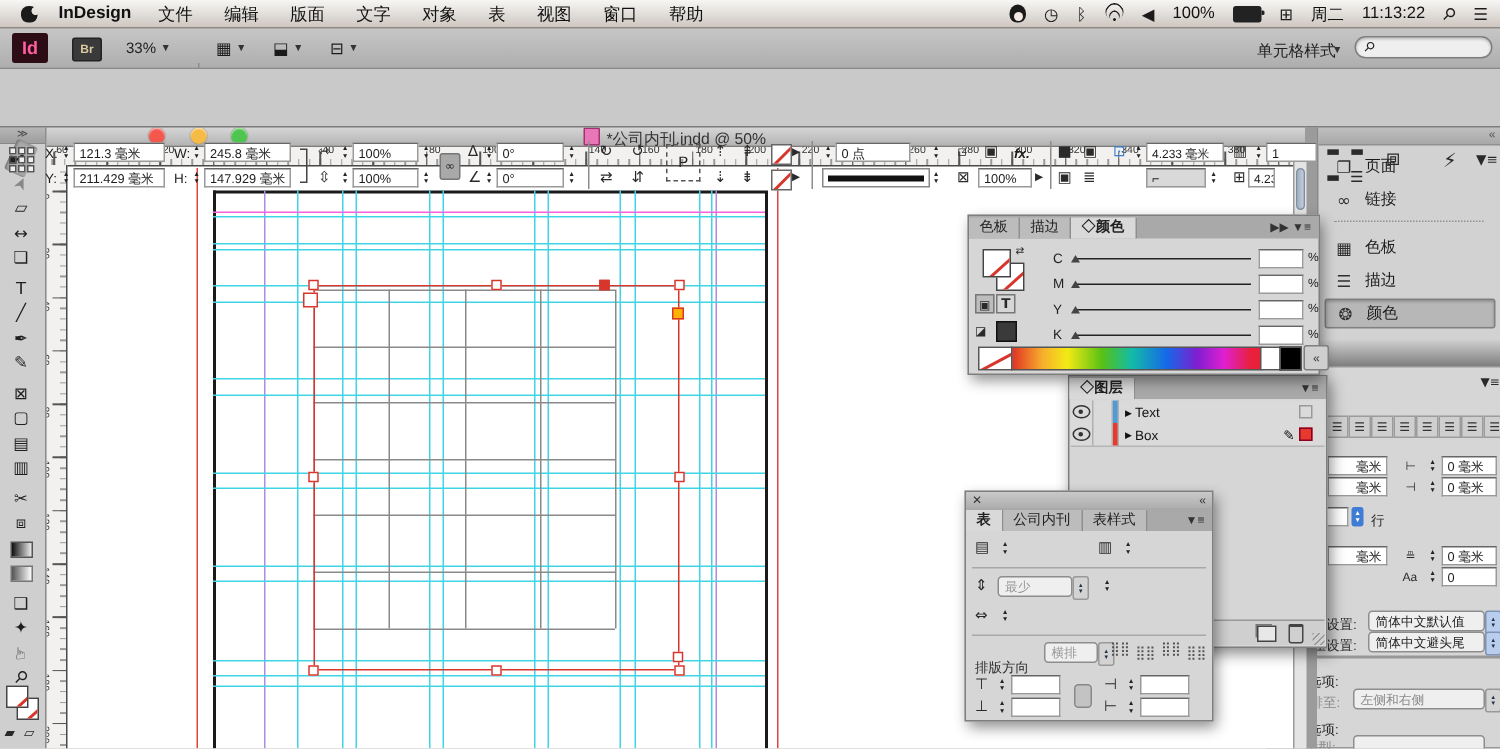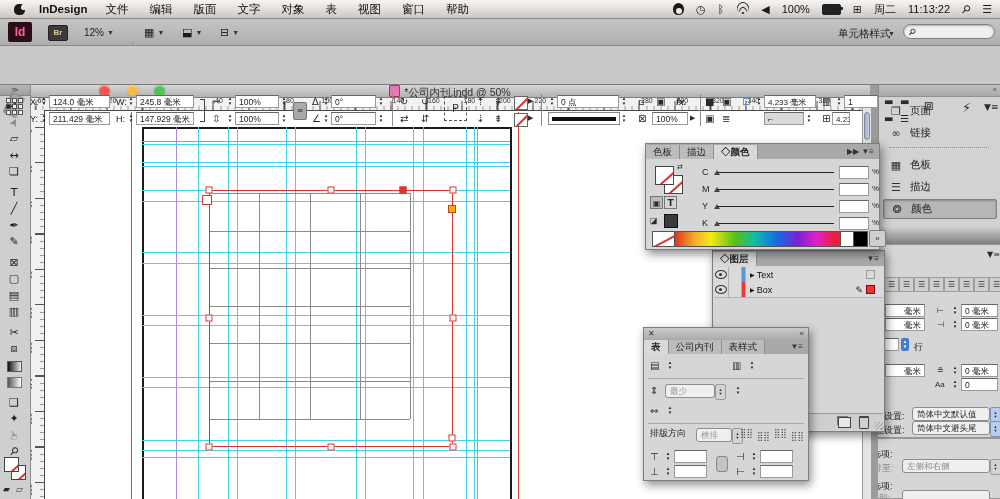--- a/index.html
+++ b/index.html
@@ -183,21 +183,21 @@
     <span>11:13:22</span>
     <span class="sico" style="transform:rotate(45deg)">⚲</span>
     <span class="sico">☰</span>
   </div>
 </div>
 
 <div id="appbar">
   <div id="idlogo">Id</div>
   <div id="bricon">Br</div>
   <div class="ddbtn" style="left:80px">
-    <span>12%</span>
+    <span>33%</span>
       <span class="ddcaret">▼</span>
   </div>
   <div class="vsep" style="left:132px;top:23px;height:18px"></div>
   <div class="ddbtn" style="left:140px">
     <span class="sico">▦</span>
       <span class="ddcaret">▼</span>
   </div>
   <div class="ddbtn" style="left:178px">
     <span class="sico">⬓</span>
       <span class="ddcaret">▼</span>
@@ -223,21 +223,21 @@
       <i></i>
       <i></i>
       <i></i>
       <i></i>
   </div>
   <span class="lbl" style="left:30px;top:51px">X:</span>
   <span class="stp" style="left:40px;top:49px">
       <i>▲</i>
       <i>▼</i>
     </span>
-  <span class="fld" style="left:49px;top:49px;width:61px">124.0 毫米</span>
+  <span class="fld" style="left:49px;top:49px;width:61px">121.3 毫米</span>
   <span class="lbl" style="left:116px;top:51px">W:</span>
   <span class="stp" style="left:127px;top:49px">
       <i>▲</i>
       <i>▼</i>
     </span>
   <span class="fld" style="left:136px;top:49px;width:58px">245.8 毫米</span>
   <span class="lbl" style="left:30px;top:68px">Y:</span>
   <span class="stp" style="left:40px;top:66px">
       <i>▲</i>
       <i>▼</i>
@@ -303,21 +303,21 @@
   <span class="cic" style="left:494px;top:66px">⇟</span>
   <span class="swnone" style="left:514px;top:50px"></span>
   <span class="cic" style="left:528px;top:49px;font-size:7px">▶</span>
   <span class="swnone" style="left:514px;top:67px"></span>
   <span class="cic" style="left:528px;top:66px;font-size:7px">▶</span>
   <div class="vsep" style="left:541px;top:48px;height:32px"></div>
   <span class="stp" style="left:548px;top:49px">
       <i>▲</i>
       <i>▼</i>
     </span>
-  <span class="fld" style="left:557px;top:49px;width:62px">0 点</span>
+  <span class="fld" style="left:557px;top:49px;width:50px">0 点</span>
   <span class="stp" style="left:620px;top:49px">
       <i>▲</i>
       <i>▼</i>
     </span>
   <div class="strokestyle" style="left:548px;top:66px;width:72px">
       <i></i>
     </div>
   <span class="stp" style="left:620px;top:66px">
       <i>▲</i>
       <i>▼</i>
@@ -718,21 +718,21 @@
   <span class="stp" style="left:90px;top:56px">
       <i>▲</i>
       <i>▼</i>
     </span>
   <span class="cic" style="left:6px;top:76px">⇔</span>
   <span class="stp" style="left:22px;top:76px">
       <i>▲</i>
       <i>▼</i>
     </span>
   <div style="position:absolute;left:4px;top:95px;width:156px;border-top:1px solid #a8a8a8"></div>
-  <span class="plbl" style="left:6px;top:99px">排版方向</span>
+  <span class="plbl" style="left:6px;top:111px">排版方向</span>
   <span class="ddfld gray" style="left:52px;top:100px;width:36px;color:#999">横排</span>
   <span class="ddud" style="left:88px;top:100px;background:#d3d3d3;border-color:#999">
       <i>▲</i>
       <i>▼</i>
     </span>
   <div id="aligngrids">
       <span style="position: absolute; left: 96px; top: 100px; font-size: 9px; color: rgb(85, 85, 85); font-family: &quot;DejaVu Sans&quot;, sans-serif;">⣿⣿</span>
       <span style="position: absolute; left: 113px; top: 103px; font-size: 9px; color: rgb(85, 85, 85); font-family: &quot;DejaVu Sans&quot;, sans-serif;">⣿⣿</span>
       <span style="position: absolute; left: 130px; top: 100px; font-size: 9px; color: rgb(85, 85, 85); font-family: &quot;DejaVu Sans&quot;, sans-serif;">⣿⣿</span>
       <span style="position: absolute; left: 147px; top: 103px; font-size: 9px; color: rgb(85, 85, 85); font-family: &quot;DejaVu Sans&quot;, sans-serif;">⣿⣿</span>

